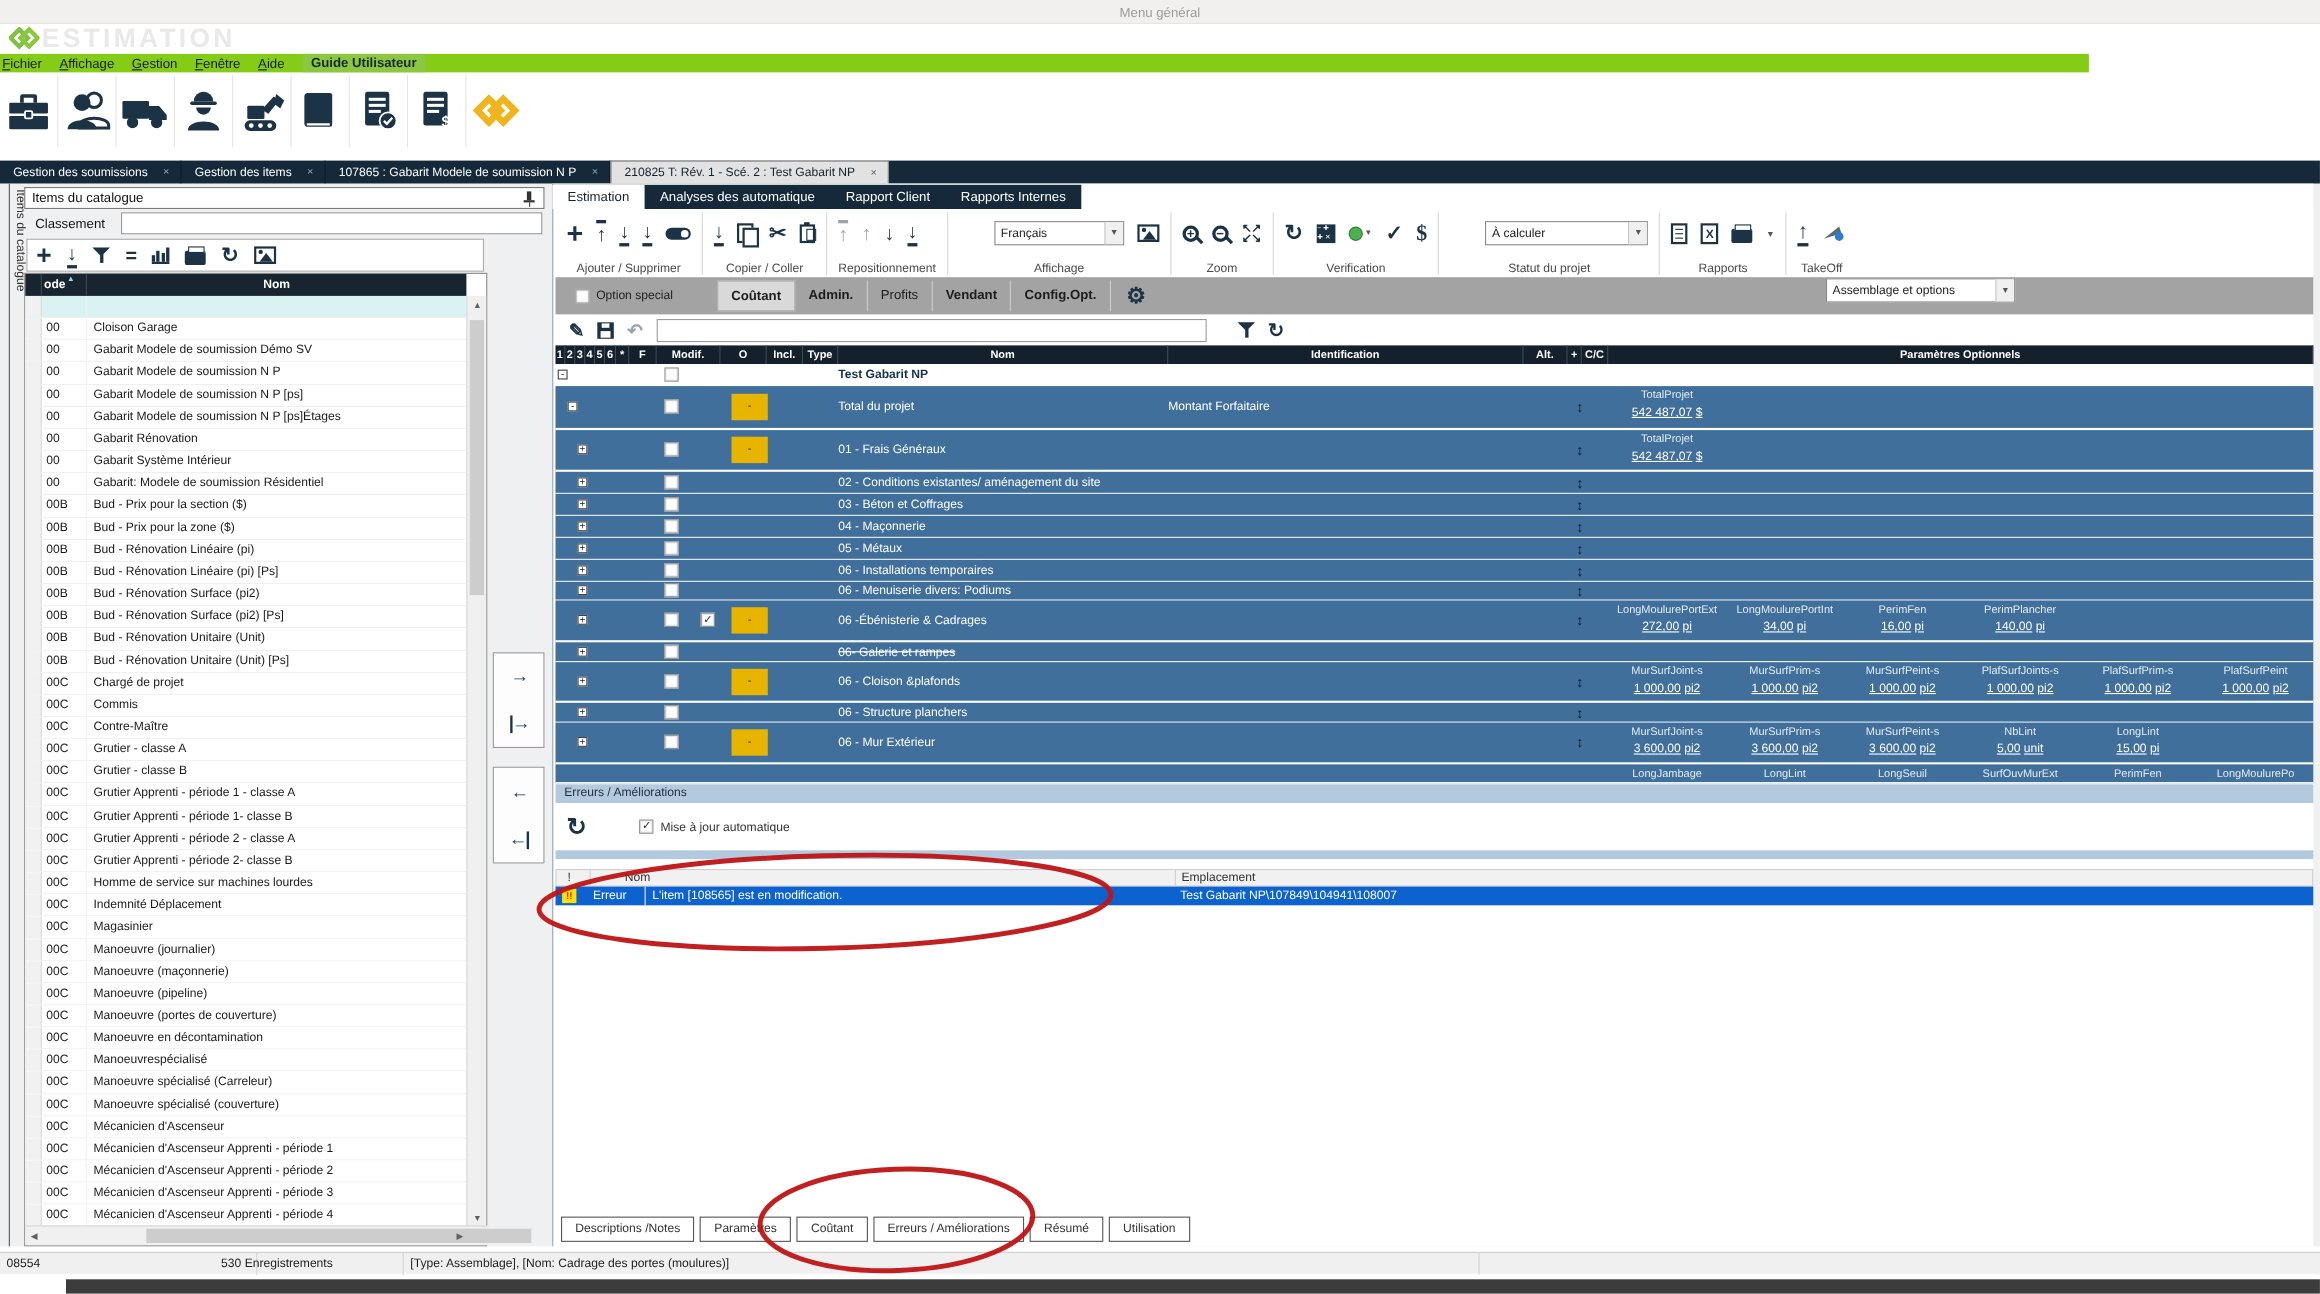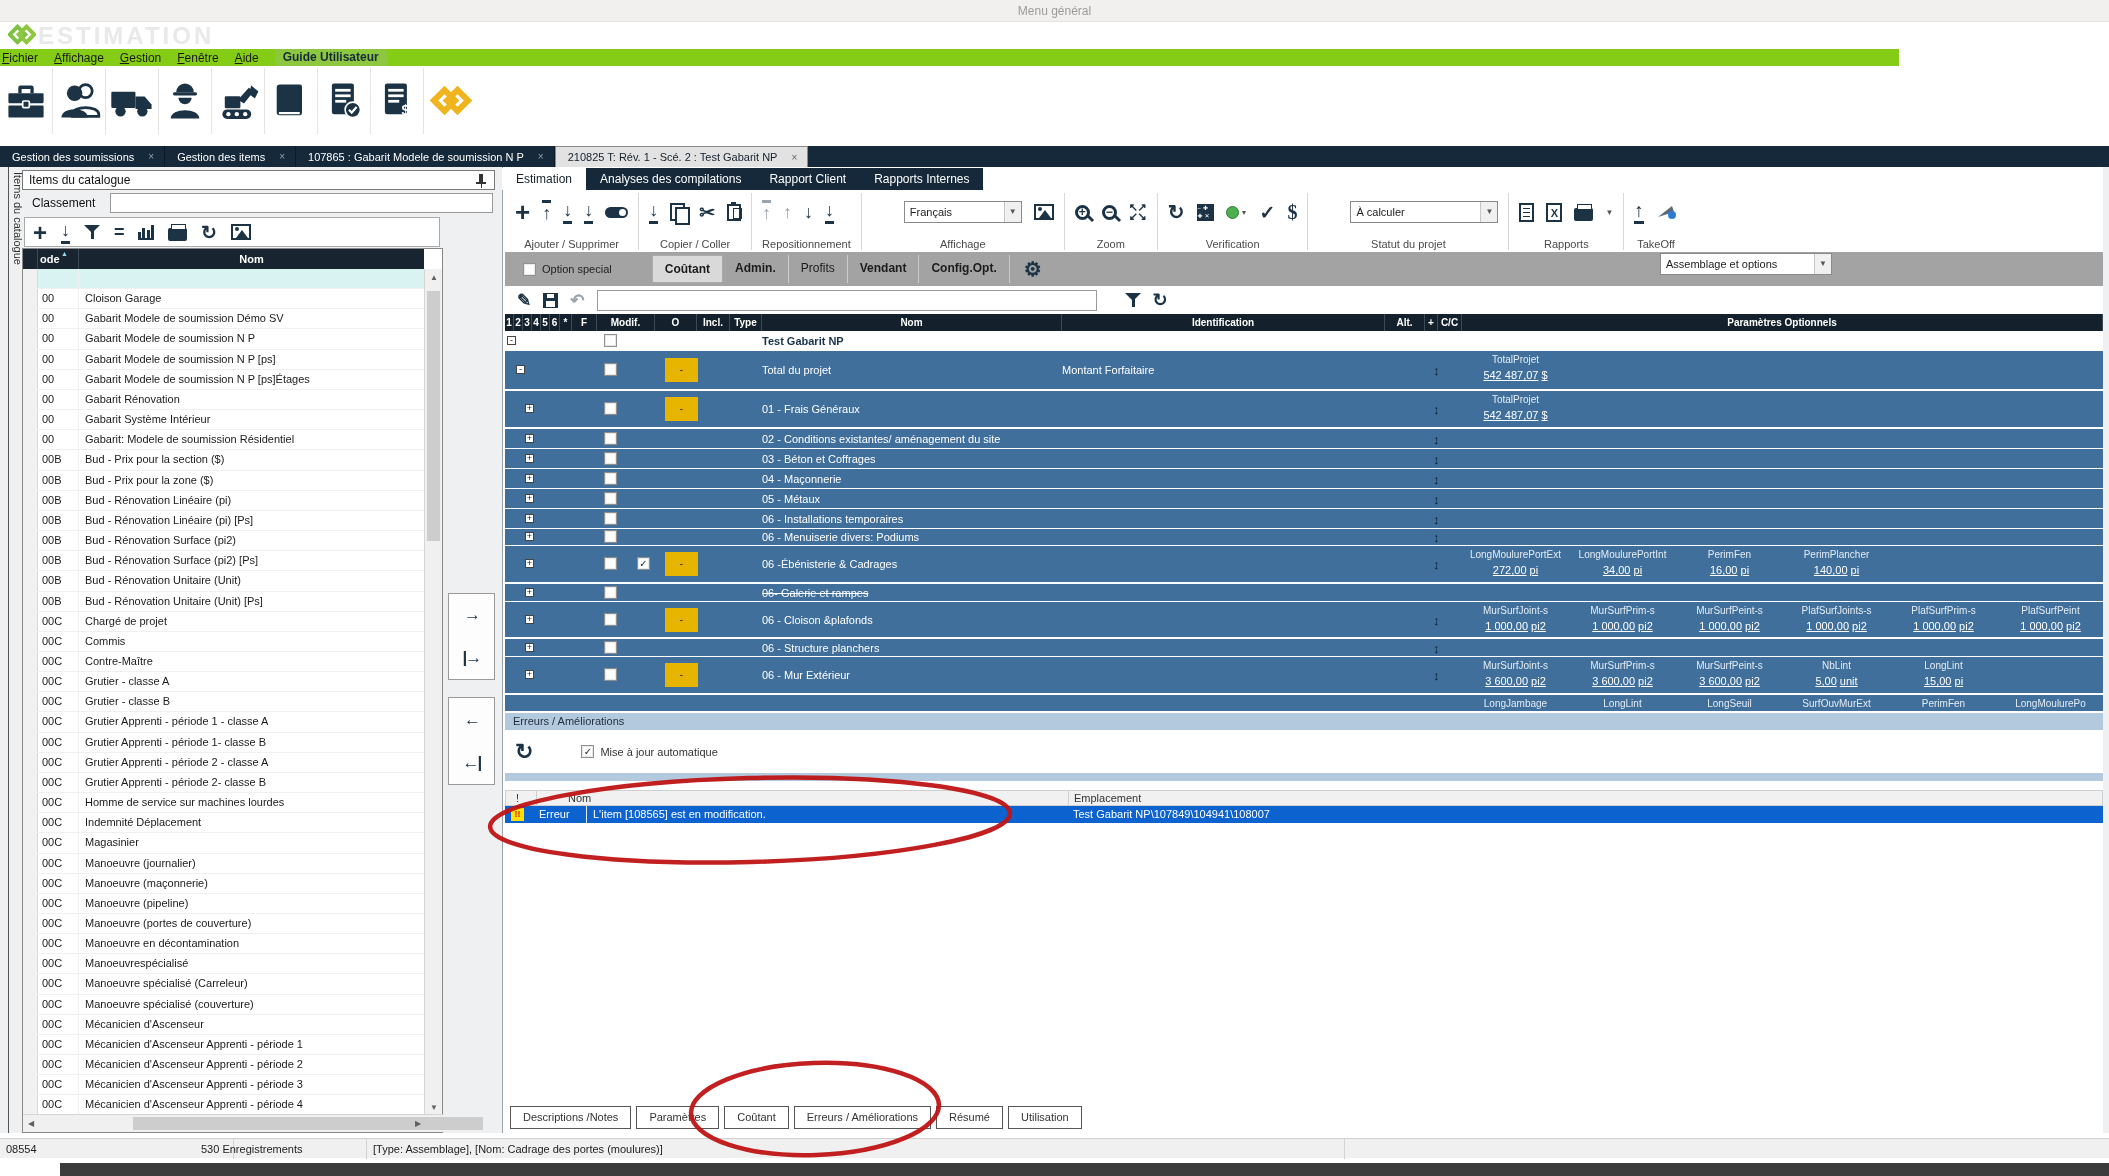--- a/index.html
+++ b/index.html
@@ -556,21 +556,21 @@
       <div class="xbtn">|→</div>
     </div>
   <div class="abs xferbox" style="left:448px;top:697px;height:88px" id="xfer-left">
       <div class="xbtn">←</div>
       <div class="xbtn">←|</div>
     </div>
 
   <div class="abs est-border"></div>
   <div class="abs est-tabs" id="est-tabs">
       <div class="etab active">Estimation</div>
-      <div class="etab">Analyses des compilations</div>
+      <div class="etab">Analyses des automatique</div>
       <div class="etab">Rapport Client</div>
       <div class="etab">Rapports Internes</div>
       <div class="etab">Budget</div>
     </div>
 
   <div class="abs ribbon">
     <div class="rgroup">
       <div class="ricons">
         <span class="ric" style="font-size:26px">+</span>
         <span class="ric bar-t" style="font-size:18px">↑</span>

